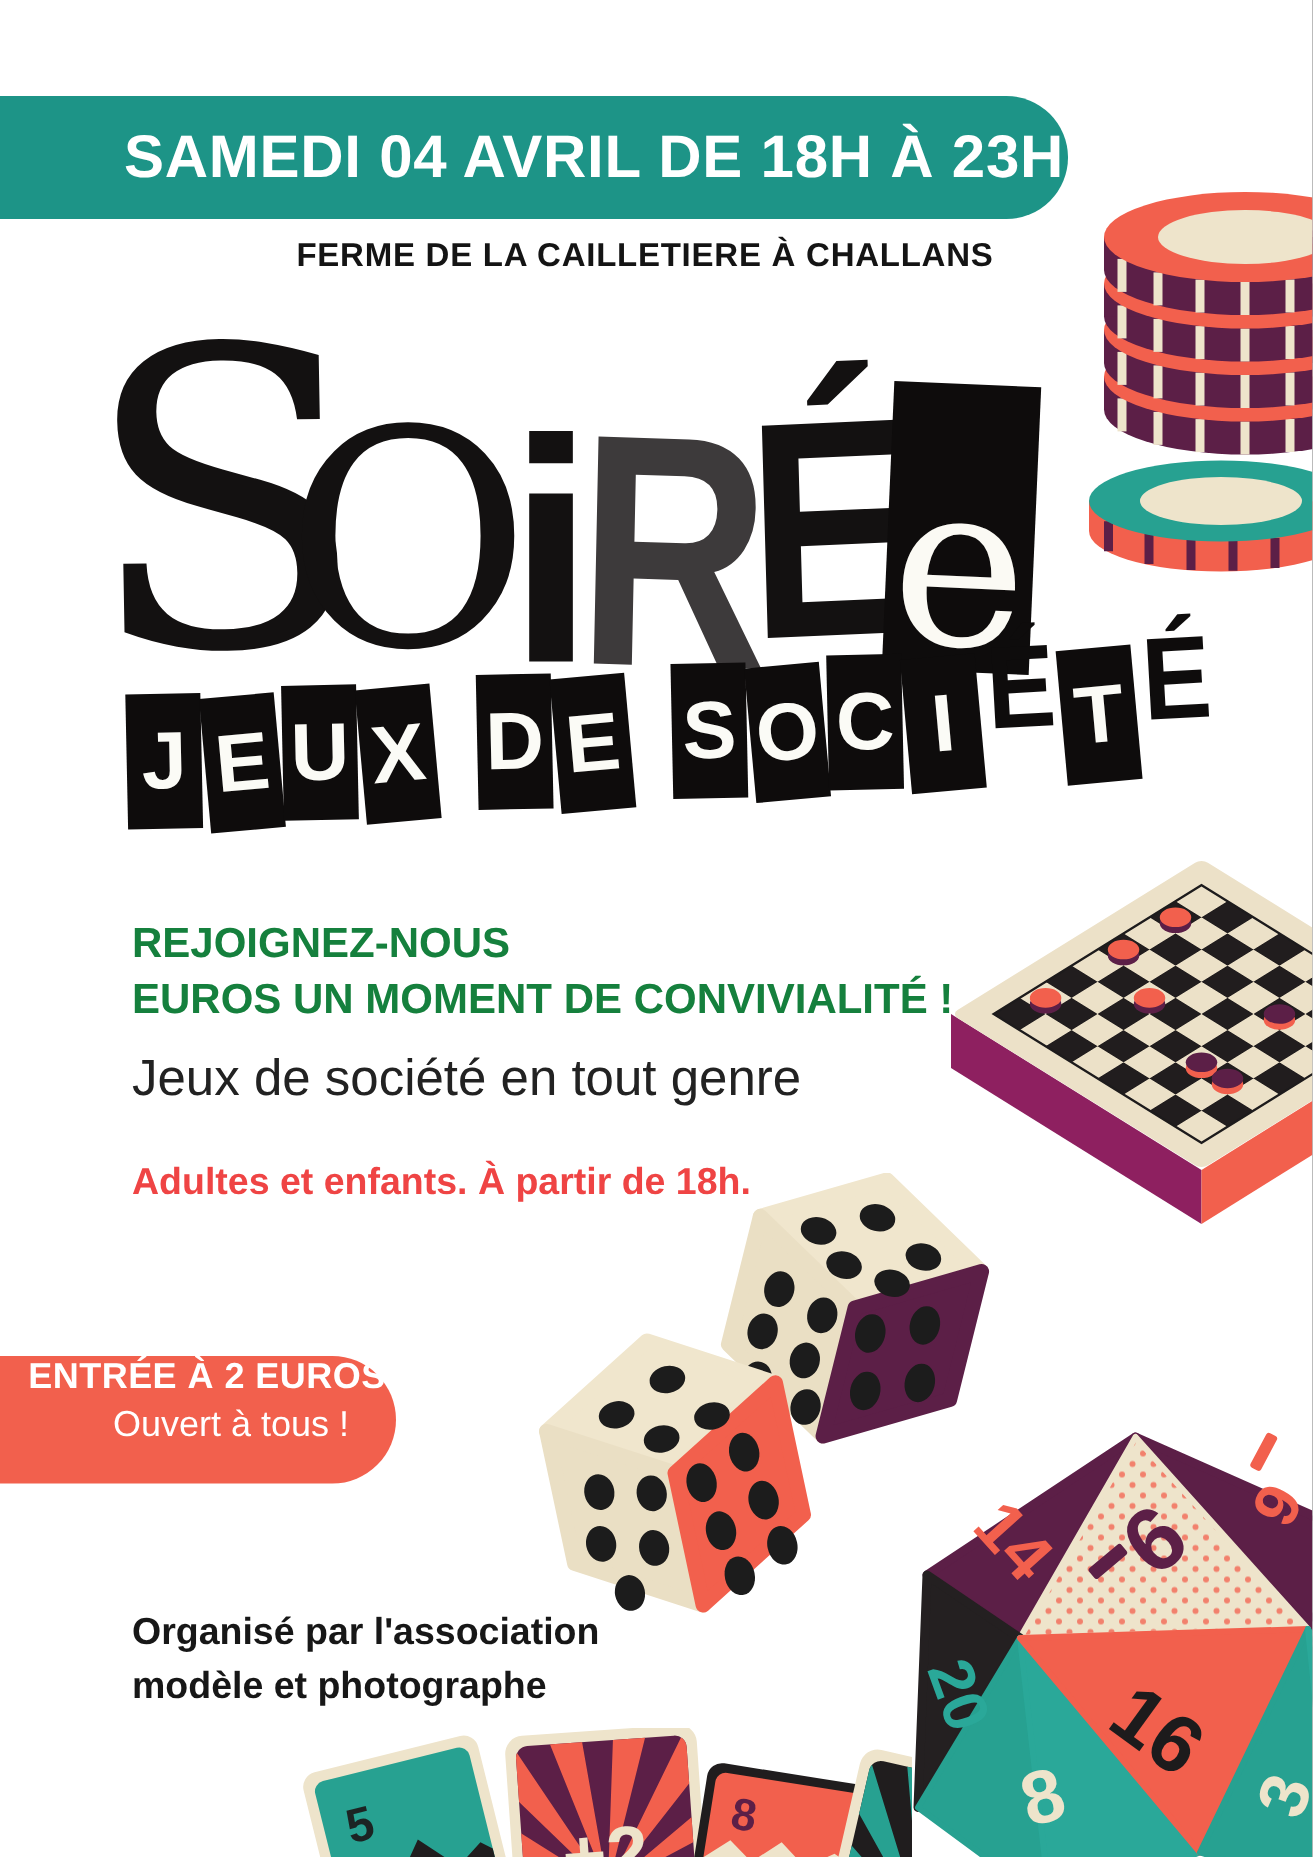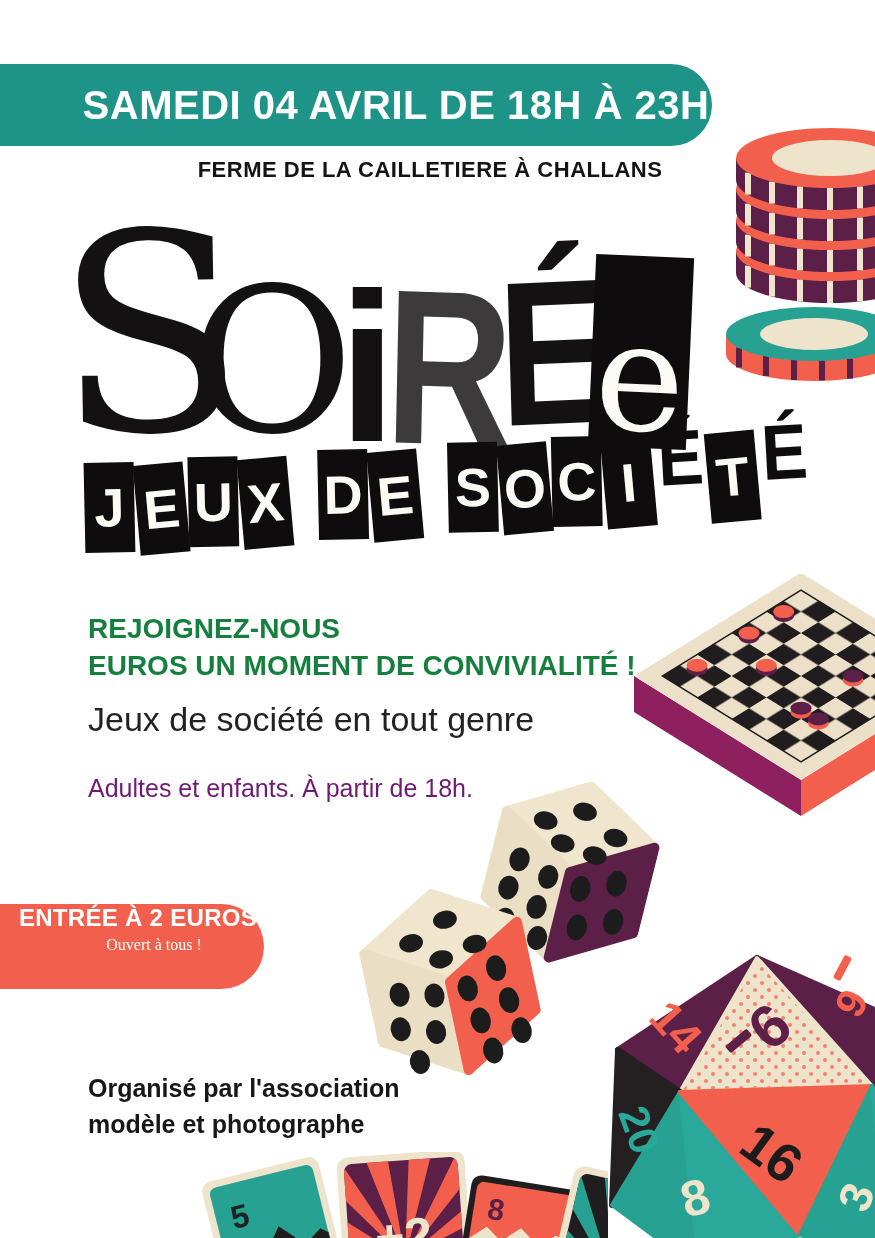--- a/index.html
+++ b/index.html
@@ -36,27 +36,27 @@
   .word{display:flex;gap:2px;align-items:flex-start;}
   .tile{width:50px;height:90px;background:#0e0c0c;color:#fbfbf6;font-weight:800;font-size:54px;
         display:flex;align-items:center;justify-content:center;}
   .word .tile:nth-child(odd){transform:rotate(2deg);}
   .word .tile:nth-child(even){transform:rotate(-2deg);margin-top:4px;}
   .plainE{font-size:78px;font-weight:700;color:#0e0c0c;line-height:1;margin-top:-12px;
           transform:scaleX(.88);letter-spacing:-2px;}
 
   .intro{position:absolute;left:88px;top:610px;font-size:28px;font-weight:800;color:#15803d;line-height:37px;}
   .subtitle{position:absolute;left:88px;top:700px;font-size:34px;font-weight:400;color:#222222;}
-  .details{position:absolute;left:88px;top:770px;font-size:25px;font-weight:400;color:#701a75;line-height:37px;}
+  .details{position:absolute;left:88px;top:770px;font-size:25px;font-weight:700;color:#ef4444;line-height:37px;}
 
   .badge{position:absolute;left:0;top:892px;width:264px;height:85px;background:#f2604d;
          border-radius:0 43px 43px 0;color:#ffffff;display:flex;flex-direction:column;
          align-items:center;margin-top:12px;}
   .badge .b1{font-size:24px;font-weight:800;transform:translateX(6px);letter-spacing:.3px;}
-  .badge .b2{font-size:16px;font-weight:400;margin-top:4px;transform:translateX(22px);font-family:Liberation Serif, serif;}
+  .badge .b2{font-size:24px;font-weight:400;margin-top:4px;transform:translateX(22px);}
 
   .organizer{position:absolute;left:88px;top:1070px;font-size:25px;font-weight:700;color:#171717;line-height:36px;}
 
   .d20n{font-weight:800;font-family:"Liberation Sans",sans-serif;}
 </style>
 </head>
 <body>
 
 <div class="poster">
 

